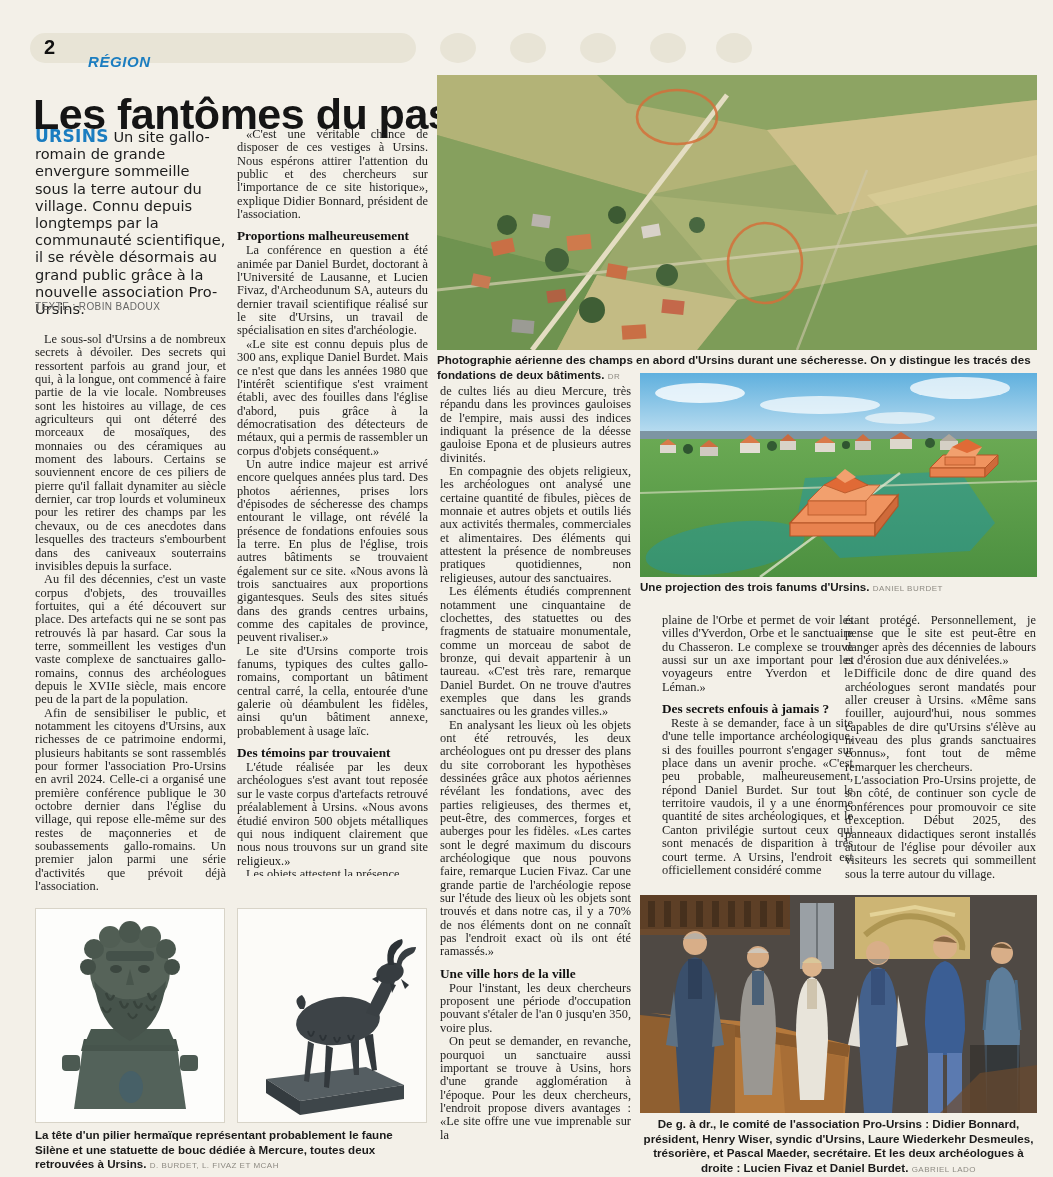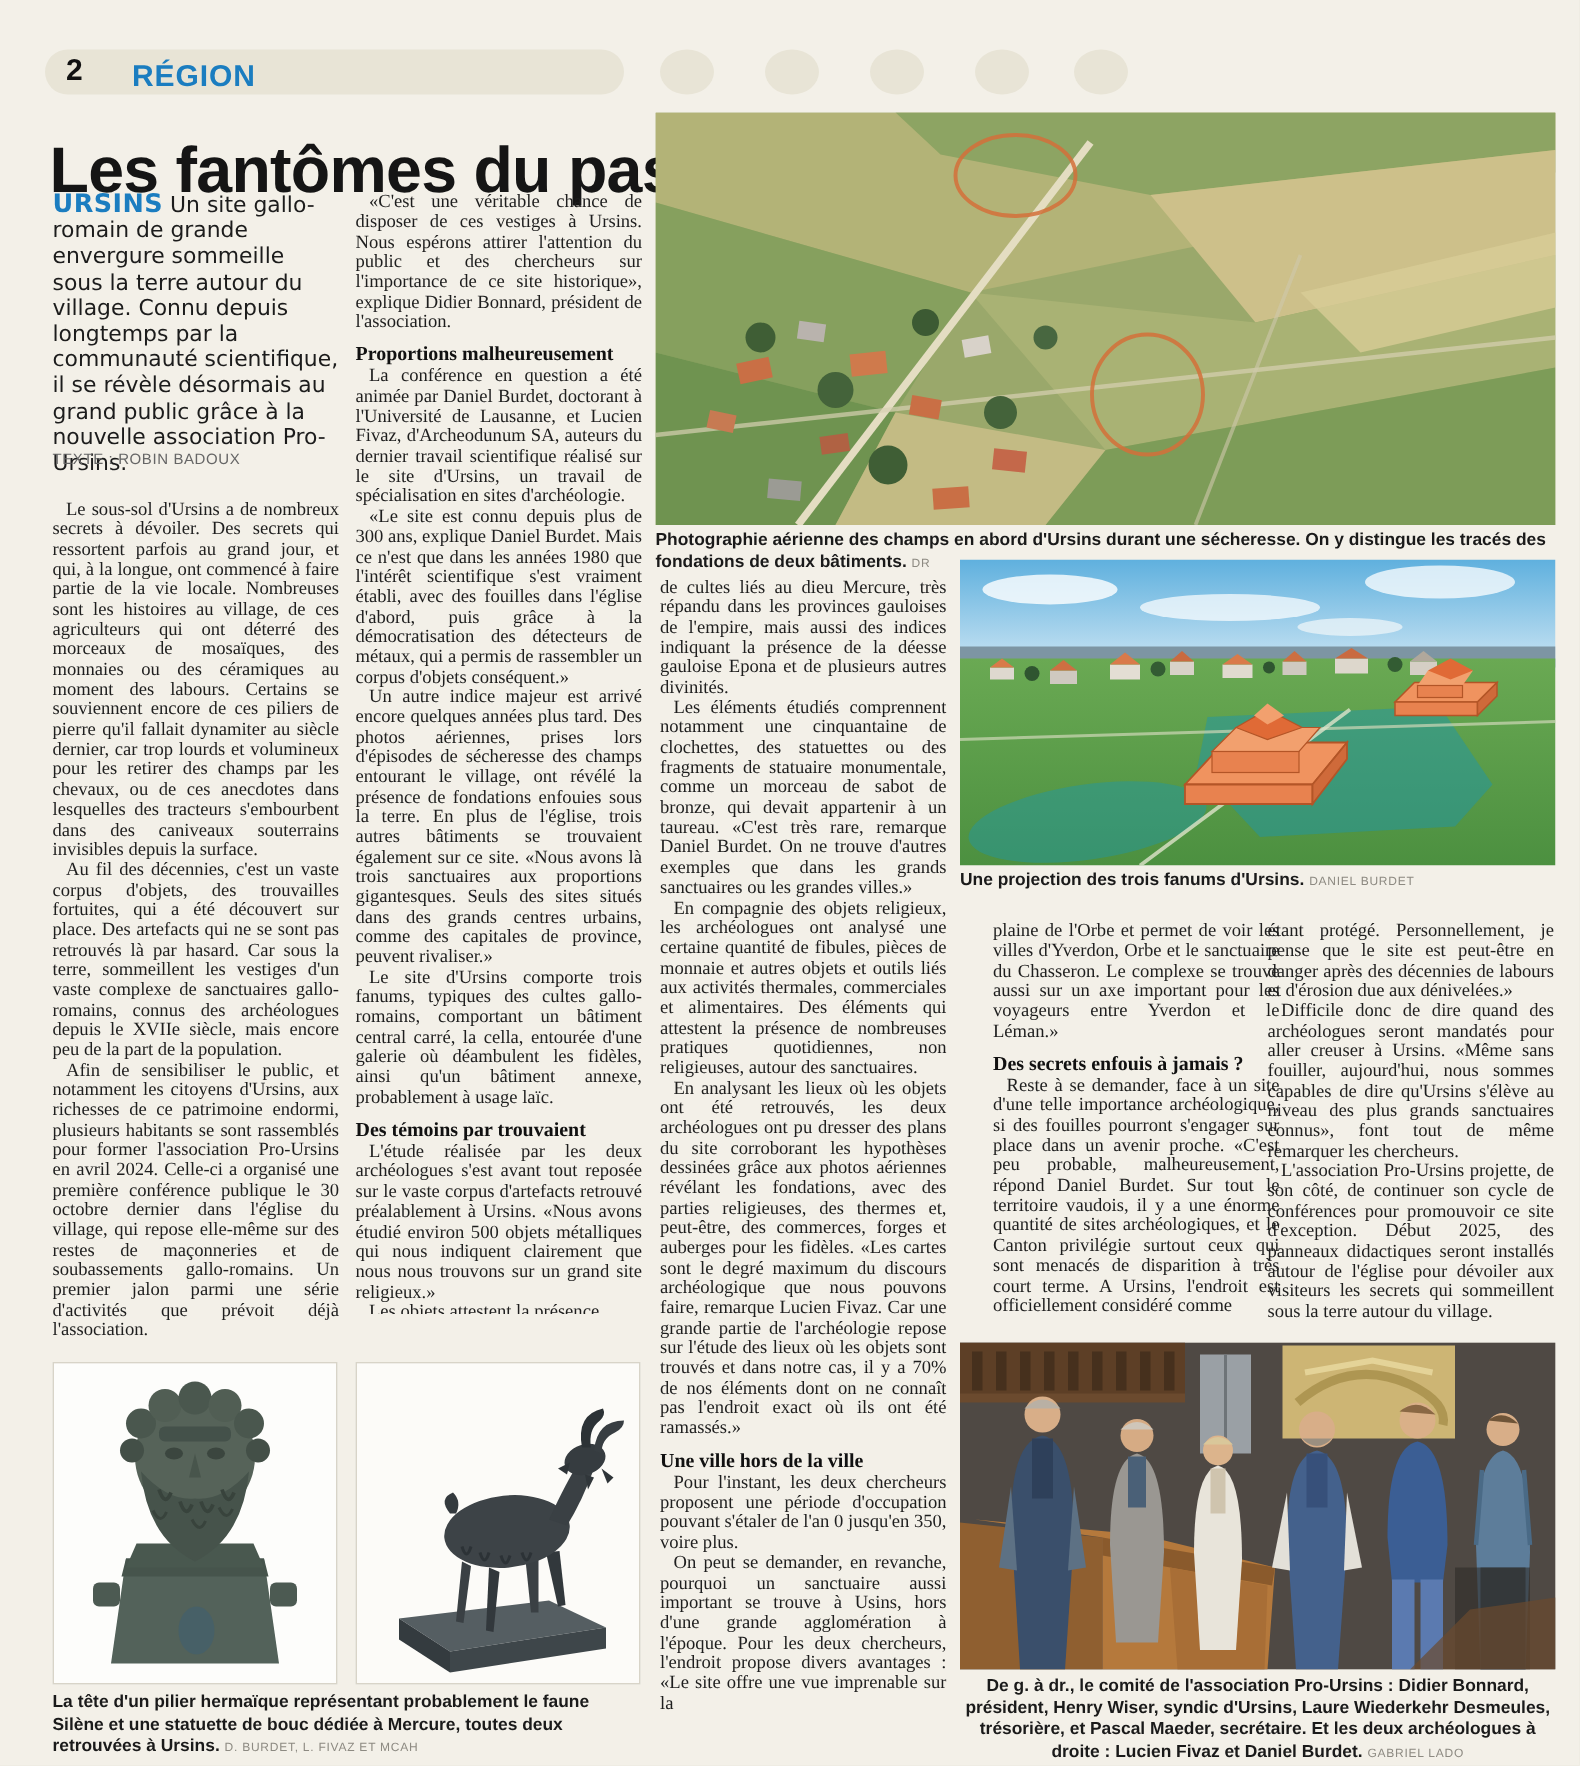--- a/index.html
+++ b/index.html
@@ -3,21 +3,21 @@
 <meta charset="utf-8">
 <style>
   html,body{margin:0;padding:0;}
   body{background:#e9e6dc;font-family:"Liberation Sans",sans-serif;}
   #page{position:relative;width:1053px;height:1177px;background:var(--paper,#f3f0e8);overflow:hidden;}
 
   
   .hdr-pill{position:absolute;top:33px;height:30px;background:var(--pill,#e8e4d6);border-radius:15px;}
   #hdr-left{left:30px;width:386px;}
   #page-num{position:absolute;left:14px;top:3px;font-size:20px;font-weight:bold;color:#111;}
-  #section-label{position:absolute;left:58px;top:7px;font-size:20px;font-weight:bold;letter-spacing:.6px;color:var(--accent,#1b7dc0);}
+  #section-label{position:absolute;left:58px;top:20px;font-size:15px;font-weight:bold;letter-spacing:.6px;color:var(--accent,#1b7dc0);font-style:italic;}
   .hdr-dot{position:absolute;top:33px;width:36px;height:30px;background:var(--pill,#e8e4d6);border-radius:50%;}
   #hdr-right{left:790px;width:245px;}
   #hdr-right .inner{position:absolute;right:12px;top:9px;font-size:10.5px;color:#222;white-space:nowrap;}
   #masthead{font-weight:bold;font-size:11px;margin-left:10px;letter-spacing:.2px;}
 
   
   #headline{position:absolute;left:33px;top:62px;width:610px;font-size:43px;line-height:46px;font-weight:bold;letter-spacing:-.5px;color:#151515;font-family:"Liberation Sans",sans-serif;}
   #lead{position:absolute;left:35px;top:128px;width:192px;font-family:"DejaVu Sans",sans-serif;font-size:14.6px;line-height:17.2px;color:#1c1c1c;}
   #kicker{color:var(--accent,#1b7dc0);font-weight:bold;font-size:17px;letter-spacing:.3px;}
   #byline{position:absolute;left:35px;top:301px;width:190px;font-size:10px;letter-spacing:.4px;color:#666;}
@@ -82,22 +82,22 @@
       <p>La conférence en question a été animée par Daniel Burdet, doctorant à l'Université de Lausanne, et Lucien Fivaz, d'Archeodunum SA, auteurs du dernier travail scientifique réalisé sur le site d'Ursins, un travail de spécialisation en sites d'archéologie.</p>
       <p>«Le site est connu depuis plus de 300 ans, explique Daniel Burdet. Mais ce n'est que dans les années 1980 que l'intérêt scientifique s'est vraiment établi, avec des fouilles dans l'église d'abord, puis grâce à la démocratisation des détecteurs de métaux, qui a permis de rassembler un corpus d'objets conséquent.»</p>
       <p>Un autre indice majeur est arrivé encore quelques années plus tard. Des photos aériennes, prises lors d'épisodes de sécheresse des champs entourant le village, ont révélé la présence de fondations enfouies sous la terre. En plus de l'église, trois autres bâtiments se trouvaient également sur ce site. «Nous avons là trois sanctuaires aux proportions gigantesques. Seuls des sites situés dans des grands centres urbains, comme des capitales de province, peuvent rivaliser.»</p>
       <p>Le site d'Ursins comporte trois fanums, typiques des cultes gallo-romains, comportant un bâtiment central carré, la cella, entourée d'une galerie où déambulent les fidèles, ainsi qu'un bâtiment annexe, probablement à usage laïc.</p>
       <h3>Des témoins par trouvaient</h3>
       <p>L'étude réalisée par les deux archéologues s'est avant tout reposée sur le vaste corpus d'artefacts retrouvé préalablement à Ursins. «Nous avons étudié environ 500 objets métalliques qui nous indiquent clairement que nous nous trouvons sur un grand site religieux.»</p>
       <p>Les objets attestent la présence</p>
     </div>
   <div class="col" id="col3">
       <p class="cont">de cultes liés au dieu Mercure, très répandu dans les provinces gauloises de l'empire, mais aussi des indices indiquant la présence de la déesse gauloise Epona et de plusieurs autres divinités.</p>
+      <p>En compagnie des objets religieux, les archéologues ont analysé une certaine quantité de fibules, pièces de monnaie et autres objets et outils liés aux activités thermales, commerciales et alimentaires. Des éléments qui attestent la présence de nombreuses pratiques quotidiennes, non religieuses, autour des sanctuaires.</p>
       <p>Les éléments étudiés comprennent notamment une cinquantaine de clochettes, des statuettes ou des fragments de statuaire monumentale, comme un morceau de sabot de bronze, qui devait appartenir à un taureau. «C'est très rare, remarque Daniel Burdet. On ne trouve d'autres exemples que dans les grands sanctuaires ou les grandes villes.»</p>
-      <p>En compagnie des objets religieux, les archéologues ont analysé une certaine quantité de fibules, pièces de monnaie et autres objets et outils liés aux activités thermales, commerciales et alimentaires. Des éléments qui attestent la présence de nombreuses pratiques quotidiennes, non religieuses, autour des sanctuaires.</p>
       <p>En analysant les lieux où les objets ont été retrouvés, les deux archéologues ont pu dresser des plans du site corroborant les hypothèses dessinées grâce aux photos aériennes révélant les fondations, avec des parties religieuses, des thermes et, peut-être, des commerces, forges et auberges pour les fidèles. «Les cartes sont le degré maximum du discours archéologique que nous pouvons faire, remarque Lucien Fivaz. Car une grande partie de l'archéologie repose sur l'étude des lieux où les objets sont trouvés et dans notre cas, il y a 70% de nos éléments dont on ne connaît pas l'endroit exact où ils ont été ramassés.»</p>
       <h3>Une ville hors de la ville</h3>
       <p>Pour l'instant, les deux chercheurs proposent une période d'occupation pouvant s'étaler de l'an 0 jusqu'en 350, voire plus.</p>
       <p>On peut se demander, en revanche, pourquoi un sanctuaire aussi important se trouve à Usins, hors d'une grande agglomération à l'époque. Pour les deux chercheurs, l'endroit propose divers avantages : «Le site offre une vue imprenable sur la</p>
     </div>
   <div class="col" id="col4">
       <p class="cont">plaine de l'Orbe et permet de voir les villes d'Yverdon, Orbe et le sanctuaire du Chasseron. Le complexe se trouve aussi sur un axe important pour les voyageurs entre Yverdon et le Léman.»</p>
       <h3>Des secrets enfouis à jamais ?</h3>
       <p>Reste à se demander, face à un site d'une telle importance archéologique, si des fouilles pourront s'engager sur place dans un avenir proche. «C'est peu probable, malheureusement, répond Daniel Burdet. Sur tout le territoire vaudois, il y a une énorme quantité de sites archéologiques, et le Canton privilégie surtout ceux qui sont menacés de disparition à très court terme. A Ursins, l'endroit est officiellement considéré comme</p>
     </div>

